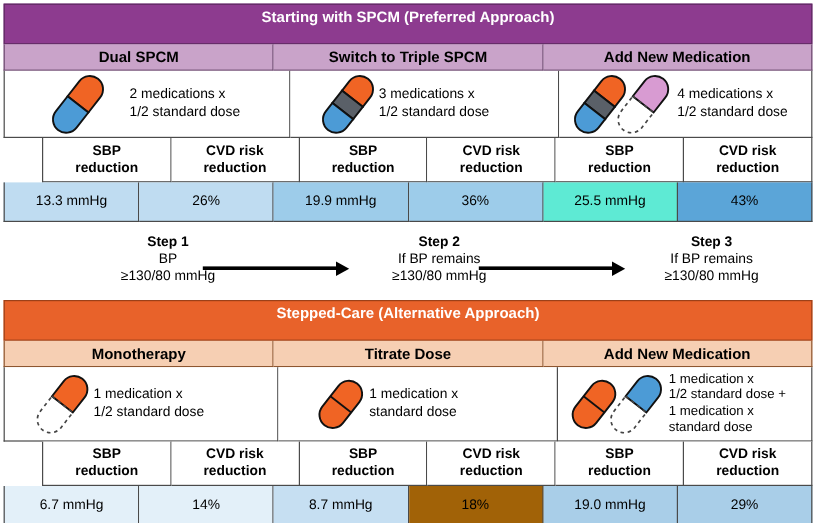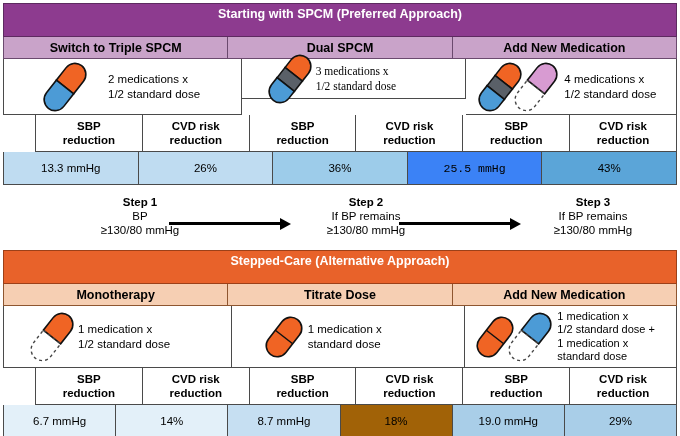--- a/index.html
+++ b/index.html
@@ -88,43 +88,43 @@
 </head>
 <body>
 
 <div class="sheet">
 
   <div class="panel" style="top:3px;">
 
     <div class="panel-title purple">Starting with SPCM (Preferred Approach)</div>
 
     <div class="subhead-row">
+      <div class="subhead purple">Dual SPCM</div>
       <div class="subhead purple">Switch to Triple SPCM</div>
-      <div class="subhead purple">Dual SPCM</div>
       <div class="subhead purple">Add New Medication</div>
     </div>
 
     <div class="icon-row">
 
       <div class="icon-cell" style="height:56px;padding-left:37px;gap:17px;">
         <div class="icon-art">
           <svg width="48" height="50" viewBox="0 0 48 50">
             <g transform="rotate(38 24 25)">
               <path d="M13 9 a11 11 0 0 1 22 0 L35 25 L13 25 Z" fill="#F06424" stroke="#111" stroke-width="1.6"></path>
               <path d="M13 25 L35 25 L35 41 a11 11 0 0 1 -22 0 Z" fill="#4C9BD6" stroke="#111" stroke-width="1.6"></path>
             </g>
           </svg>
         </div>
         <div class="icon-caption">
           <div>2 medications x</div>
           <div>1/2 standard dose</div>
         </div>
       </div>
 
-      <div class="icon-cell" style="height:40px;padding-left:24px;font-family:Liberation Serif, serif;">
+      <div class="icon-cell" style="height:56px;padding-left:24px;">
         <div class="icon-art">
           <svg width="48" height="50" viewBox="0 0 48 50">
             <g transform="rotate(38 24 25)">
               <path d="M13 9 a11 11 0 0 1 22 0 L35 19 L13 19 Z" fill="#F06424" stroke="#111" stroke-width="1.6"></path>
               <rect x="13" y="19" width="22" height="13" fill="#5A6068" stroke="#111" stroke-width="1.6"></rect>
               <path d="M13 32 L35 32 L35 41 a11 11 0 0 1 -22 0 Z" fill="#4C9BD6" stroke="#111" stroke-width="1.6"></path>
             </g>
           </svg>
         </div>
         <div class="icon-caption">
@@ -177,22 +177,23 @@
       </div>
       <div class="metric-head">
         <div>CVD risk</div>
         <div>reduction</div>
       </div>
     </div>
 
     <div class="metric-val-row">
       <div class="metric-val" style="background: rgb(191, 220, 241);">13.3 mmHg</div>
       <div class="metric-val" style="background: rgb(191, 220, 241);">26%</div>
+      <div class="metric-val" style="background: rgb(157, 204, 234);">19.9 mmHg</div>
       <div class="metric-val" style="background: rgb(157, 204, 234);">36%</div>
-      <div class="metric-val" style="background: #3b82f6; font-family: Liberation Mono, monospace;">25.5 mmHg</div>
+      <div class="metric-val" style="background: #5eead4;">25.5 mmHg</div>
       <div class="metric-val" style="background: rgb(91, 165, 216);">43%</div>
     </div>
   </div>
 
   <div class="steps" style="top:189px;">
     <div class="step" style="left:62px;width:150px;">
       <div class="t">Step 1</div>
       <div>BP</div>
       <div>≥130/80 mmHg</div>
     </div>

